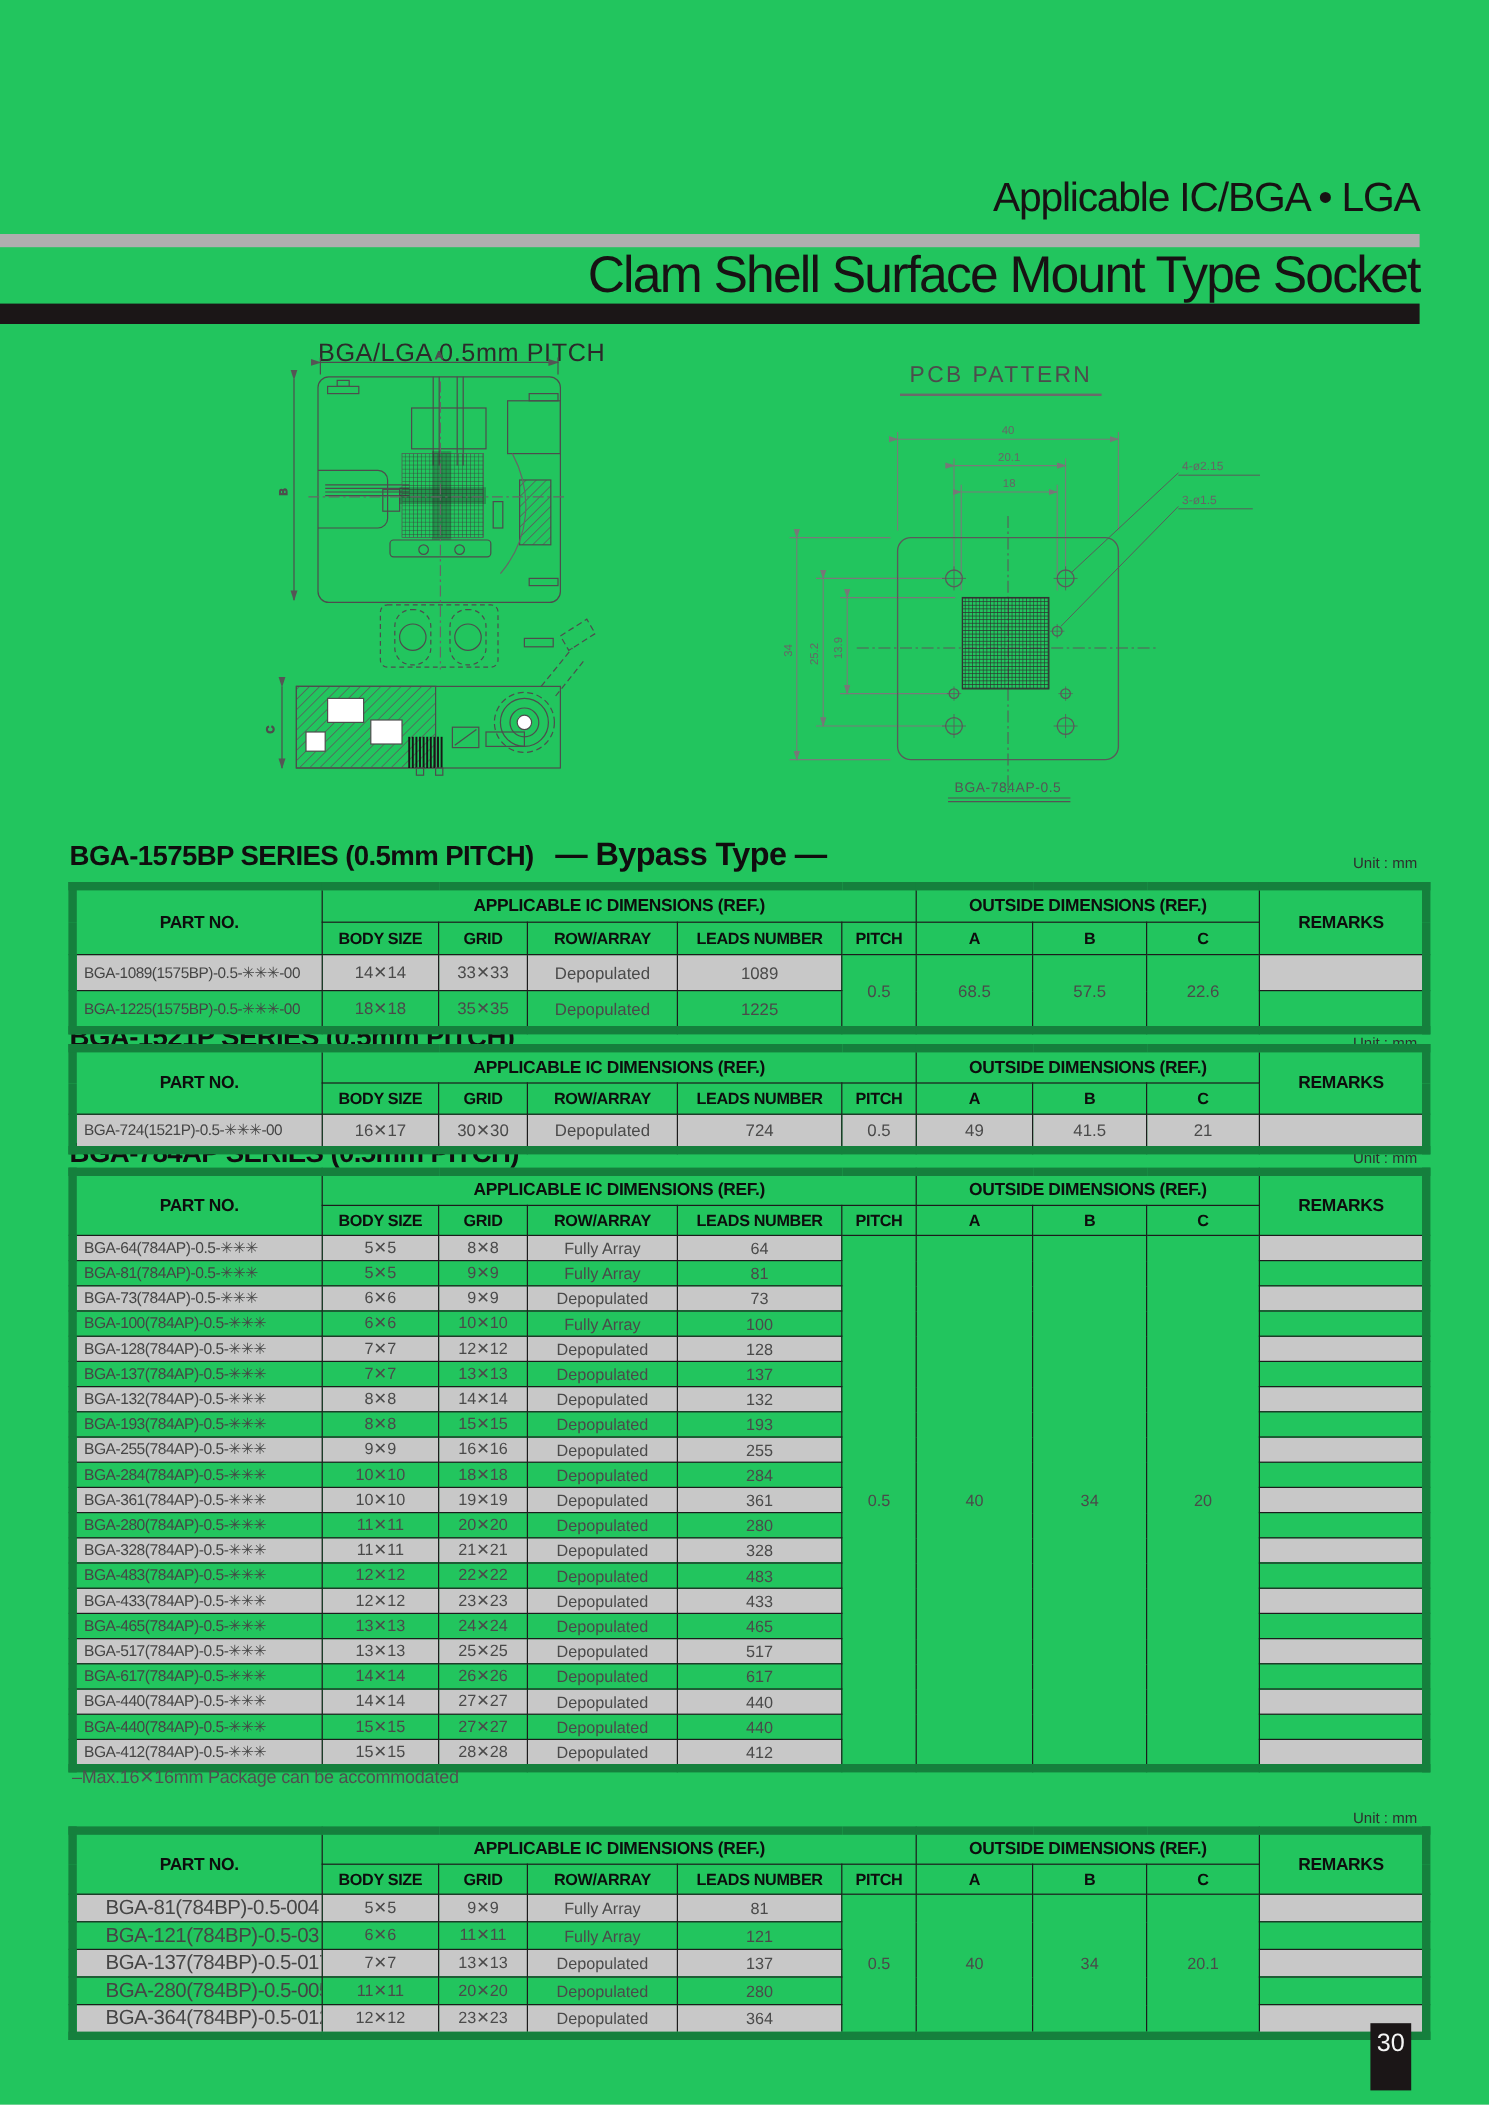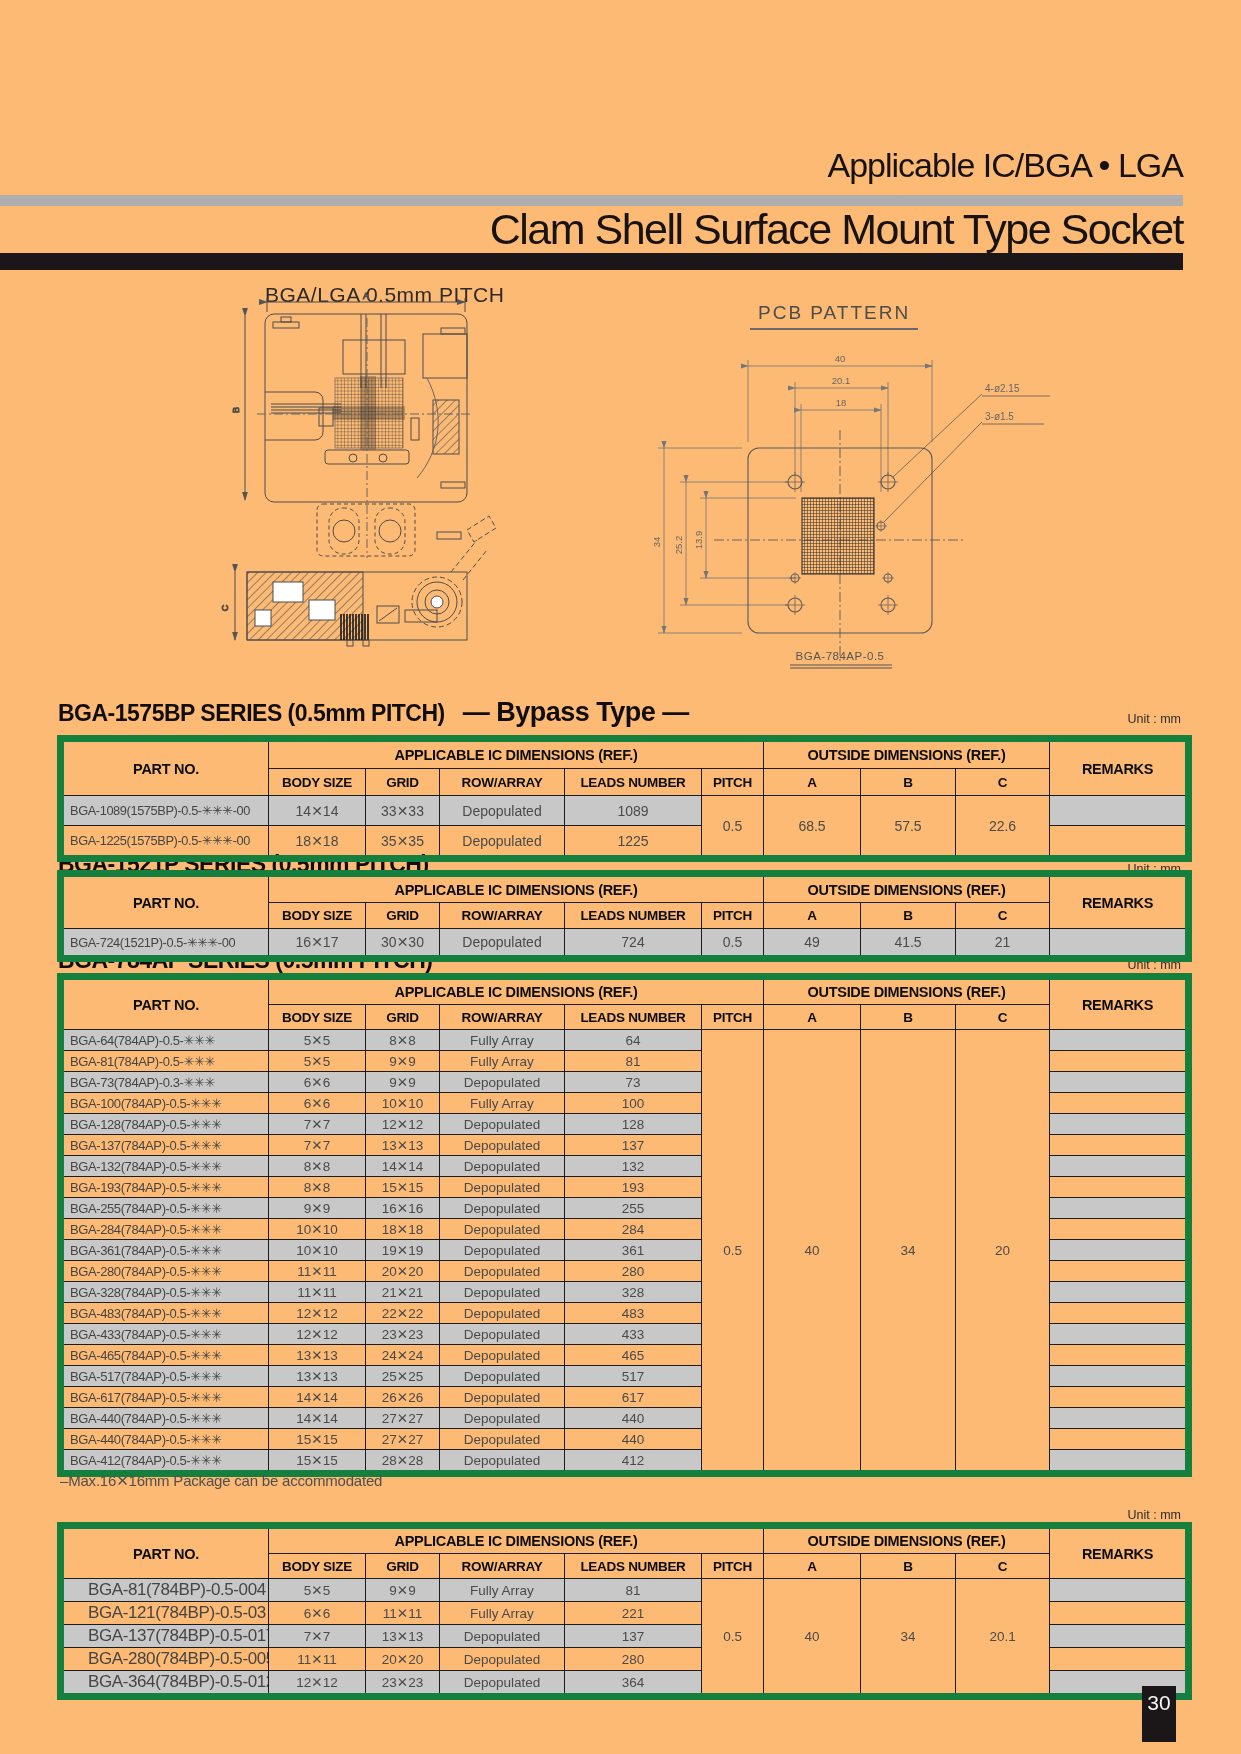--- a/index.html
+++ b/index.html
@@ -1,16 +1,16 @@
 <!DOCTYPE html>
 <html><head>
 <meta charset="utf-8">
 <style>
   html,body{margin:0;padding:0;background:#e8e8e8;}
-  #page{position:relative;width:1241px;height:1754px;background:#fdba74;margin:0 auto;
+  #page{position:relative;width:1241px;height:1754px;background:#22c55e;margin:0 auto;
         font-family:"Liberation Sans","DejaVu Sans",sans-serif;overflow:hidden;}
   .abs{position:absolute;}
 
   
   .kicker{right:58px;top:146px;font-size:34px;color:#171213;letter-spacing:-1px;white-space:nowrap;}
   .bar-gray{left:0;top:195px;width:1183px;height:11px;background:#aeaeae;}
   .main-title{right:58px;top:205px;font-size:43px;color:#171213;letter-spacing:-1.5px;white-space:nowrap;}
   .bar-black{left:0;top:253px;width:1183px;height:17px;background:#1b1617;}
 
   .pitch-label{left:265px;top:283px;font-size:21px;color:#2c2a2a;letter-spacing:0.5px;}
@@ -410,21 +410,21 @@
           </tr>
           <tr>
             <td class="part">BGA-81(784AP)-0.5-✳✳✳</td>
             <td class="num">5✕5</td>
             <td class="num">9✕9</td>
             <td class="num">Fully Array</td>
             <td class="num">81</td>
             <td class="remarks"></td>
           </tr>
           <tr>
-            <td class="part shaded">BGA-73(784AP)-0.3-✳✳✳</td>
+            <td class="part shaded">BGA-73(784AP)-0.5-✳✳✳</td>
             <td class="num shaded">6✕6</td>
             <td class="num shaded">9✕9</td>
             <td class="num shaded">Depopulated</td>
             <td class="num shaded">73</td>
             <td class="remarks shaded"></td>
           </tr>
           <tr>
             <td class="part">BGA-100(784AP)-0.5-✳✳✳</td>
             <td class="num">6✕6</td>
             <td class="num">10✕10</td>
@@ -617,21 +617,21 @@
             <td class="num merged" rowspan="5">40</td>
             <td class="num merged" rowspan="5">34</td>
             <td class="num merged" rowspan="5">20.1</td>
             <td class="remarks shaded"></td>
           </tr>
           <tr>
             <td class="part">BGA-121(784BP)-0.5-03</td>
             <td class="num">6✕6</td>
             <td class="num">11✕11</td>
             <td class="num">Fully Array</td>
-            <td class="num">221</td>
+            <td class="num">121</td>
             <td class="remarks"></td>
           </tr>
           <tr>
             <td class="part shaded">BGA-137(784BP)-0.5-017</td>
             <td class="num shaded">7✕7</td>
             <td class="num shaded">13✕13</td>
             <td class="num shaded">Depopulated</td>
             <td class="num shaded">137</td>
             <td class="remarks shaded"></td>
           </tr>

